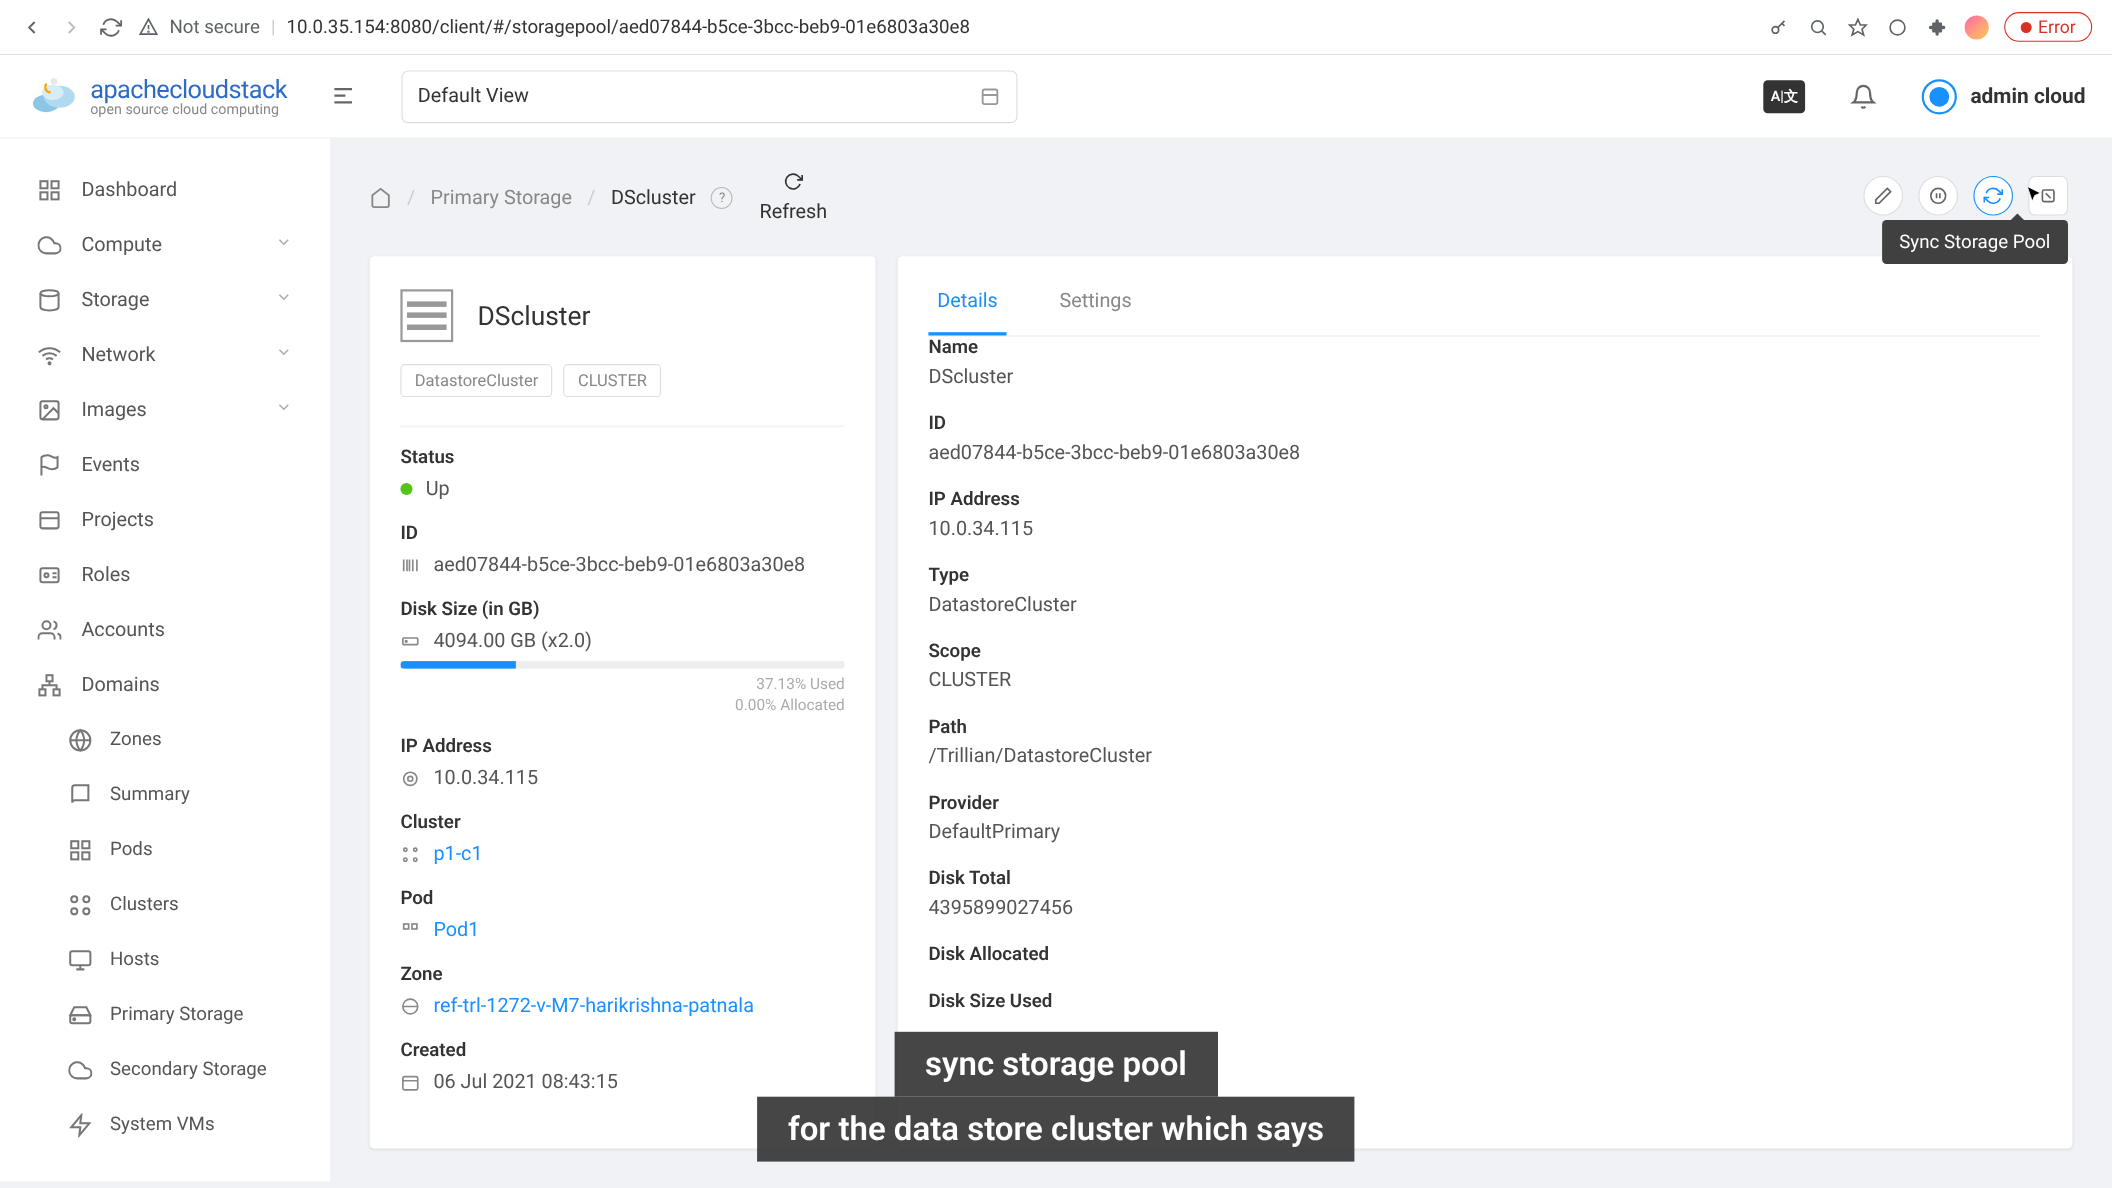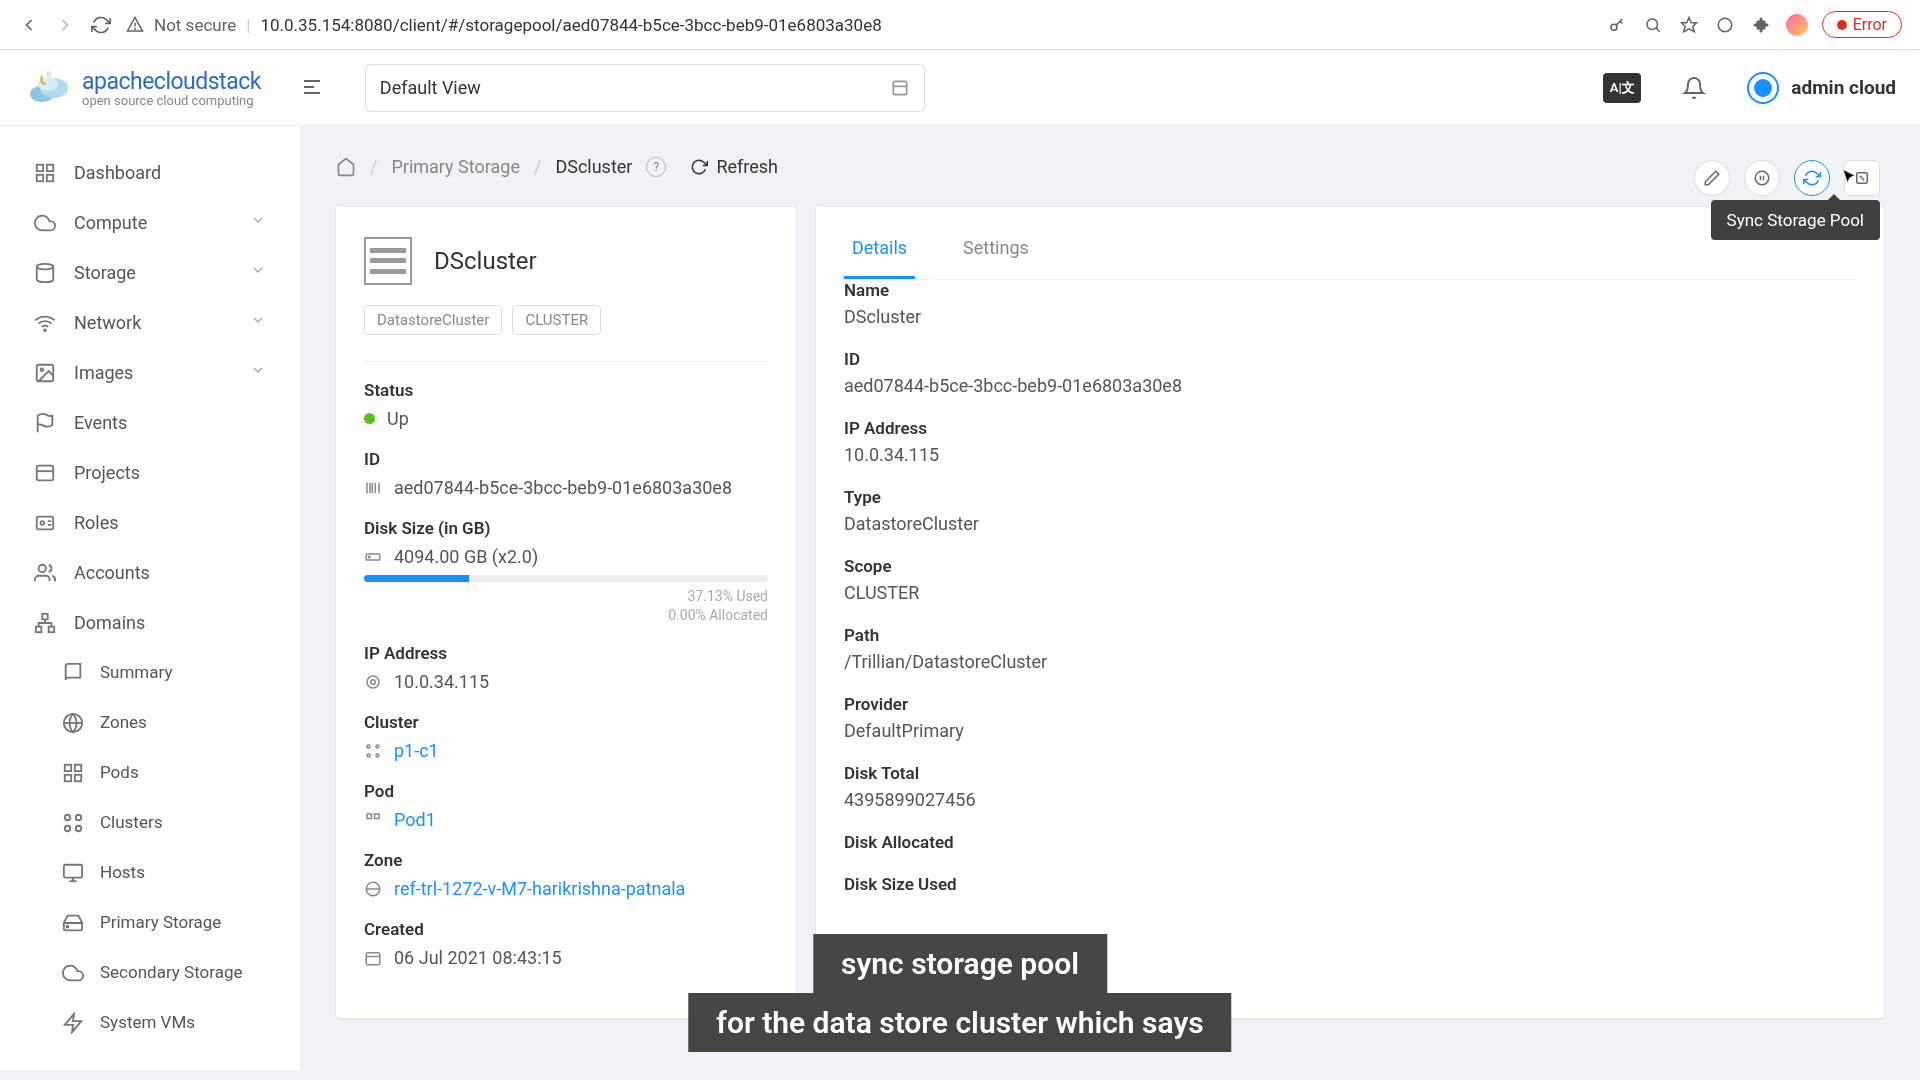--- a/index.html
+++ b/index.html
@@ -46,21 +46,21 @@
 .side-item .chev{margin-left:auto;width:16px;height:16px;color:#aaa;}
 
 
 .content{flex:1;padding:30px 36px;overflow-y:auto;}
 .crumb-row{display:flex;align-items:center;gap:14px;font-size:18px;}
 .crumb-home{width:20px;height:20px;color:#888;}
 .crumb-sep{color:#ccc;}
 .crumb-link{color:#888;}
 .crumb-current{color:#333;}
 .crumb-q{width:20px;height:20px;border:1px solid #bbb;border-radius:50%;display:flex;align-items:center;justify-content:center;font-size:12px;color:#888;}
-.refresh-btn{display:flex;align-items:center;gap:8px;color:#333;font-size:18px;margin-left:10px;}
+.refresh-btn{display:flex;align-items:center;gap:8px;color:#333;font-size:18px;margin-left:10px;flex-direction:column;}
 .refresh-icon{width:18px;height:18px;}
 
 .action-row{position:absolute;top:160px;right:40px;display:flex;align-items:center;gap:14px;}
 .act-btn{width:36px;height:36px;border:1px solid #ddd;border-radius:50%;display:flex;align-items:center;justify-content:center;color:#666;background:#fff;}
 .act-btn.active{border-color:#1890ff;color:#1890ff;}
 .act-btn.sq{border-radius:6px;}
 .tooltip{position:absolute;top:200px;right:40px;background:#404040;color:#fff;padding:10px 16px;border-radius:4px;font-size:17px;}
 .tooltip::before{content:"";position:absolute;top:-6px;right:40px;border-left:6px solid transparent;border-right:6px solid transparent;border-bottom:6px solid #404040;}
 
 .two-col{display:flex;gap:20px;margin-top:30px;}
@@ -304,31 +304,31 @@
           <svg class="si-icon" viewBox="0 0 24 24" fill="none" stroke="currentColor" stroke-width="2">
             <rect x="9" y="2" width="6" height="6"></rect>
             <rect x="2" y="16" width="6" height="6"></rect>
             <rect x="16" y="16" width="6" height="6"></rect>
             <path d="M12 8v4M5 16v-4h14v4"></path>
           </svg>
           <span>Domains</span>
         </div>
     <div class="side-item sub">
           <svg class="si-icon" viewBox="0 0 24 24" fill="none" stroke="currentColor" stroke-width="2">
-            <path d="M4 19.5A2.5 2.5 0 016.5 17H20V2H6.5A2.5 2.5 0 004 4.5v15z"></path>
-          </svg>
-          <span>Summary</span>
-        </div>
-    <div class="side-item sub">
-          <svg class="si-icon" viewBox="0 0 24 24" fill="none" stroke="currentColor" stroke-width="2">
             <circle cx="12" cy="12" r="10"></circle>
             <line x1="2" y1="12" x2="22" y2="12"></line>
             <path d="M12 2a15 15 0 010 20 15 15 0 010-20z"></path>
           </svg>
           <span>Zones</span>
+        </div>
+    <div class="side-item sub">
+          <svg class="si-icon" viewBox="0 0 24 24" fill="none" stroke="currentColor" stroke-width="2">
+            <path d="M4 19.5A2.5 2.5 0 016.5 17H20V2H6.5A2.5 2.5 0 004 4.5v15z"></path>
+          </svg>
+          <span>Summary</span>
         </div>
     <div class="side-item sub">
           <svg class="si-icon" viewBox="0 0 24 24" fill="none" stroke="currentColor" stroke-width="2">
             <rect x="3" y="3" width="7" height="7"></rect>
             <rect x="14" y="3" width="7" height="7"></rect>
             <rect x="3" y="14" width="7" height="7"></rect>
             <rect x="14" y="14" width="7" height="7"></rect>
           </svg>
           <span>Pods</span>
         </div>

